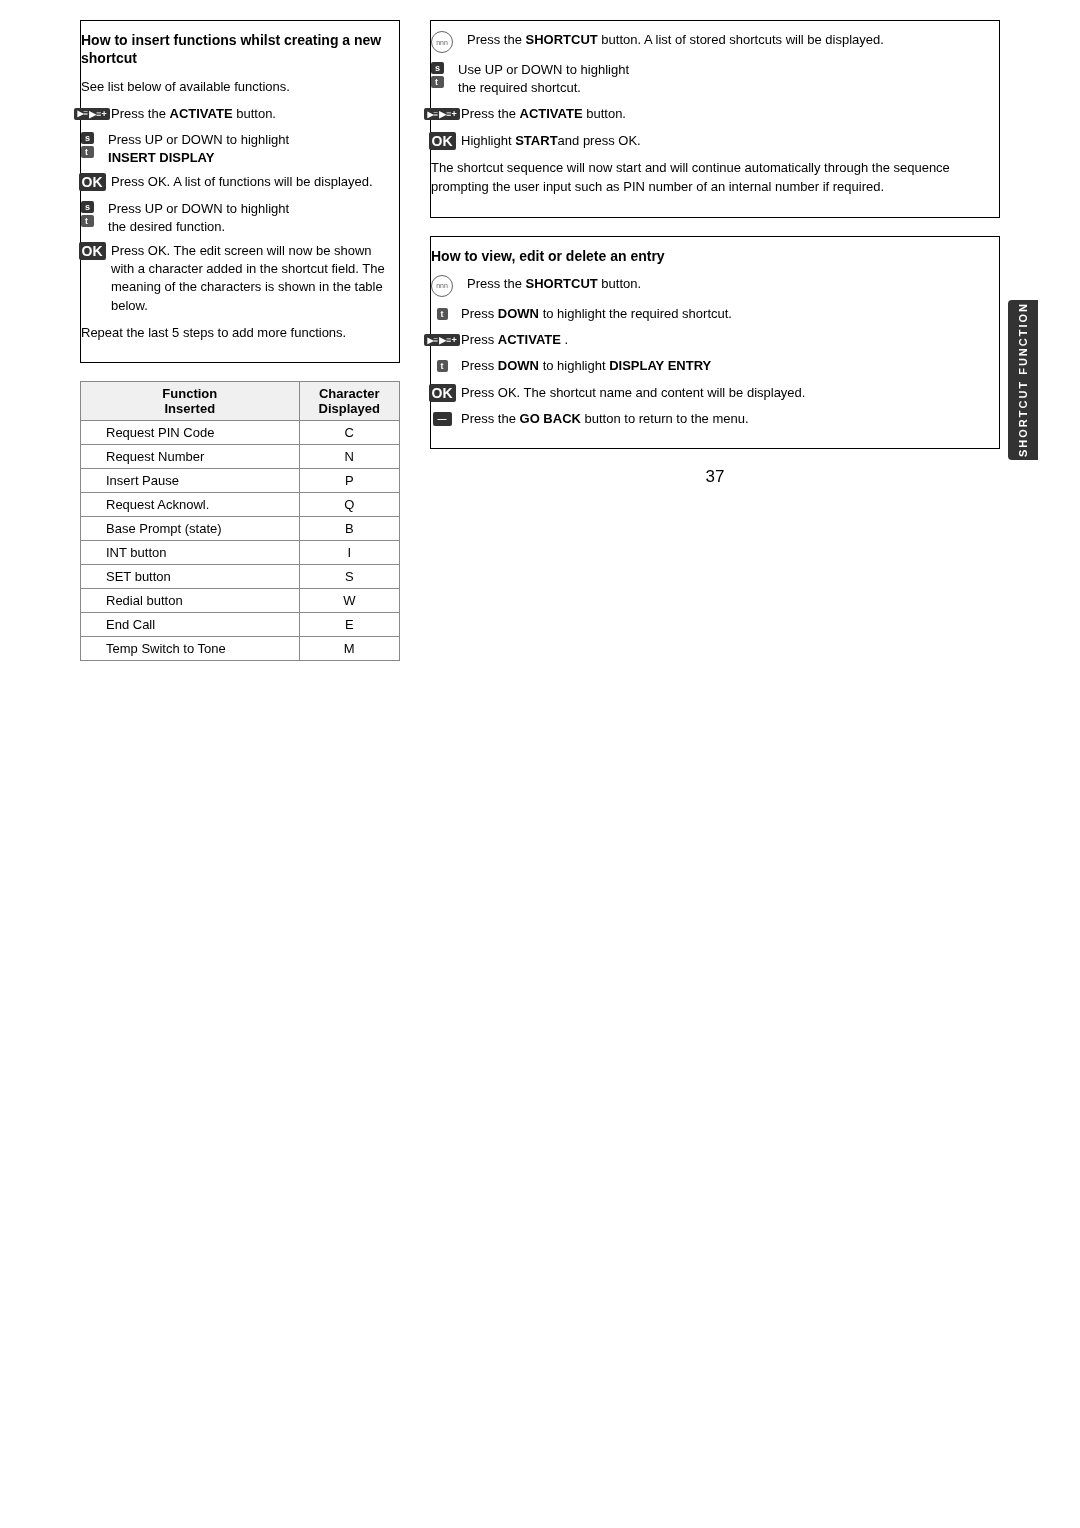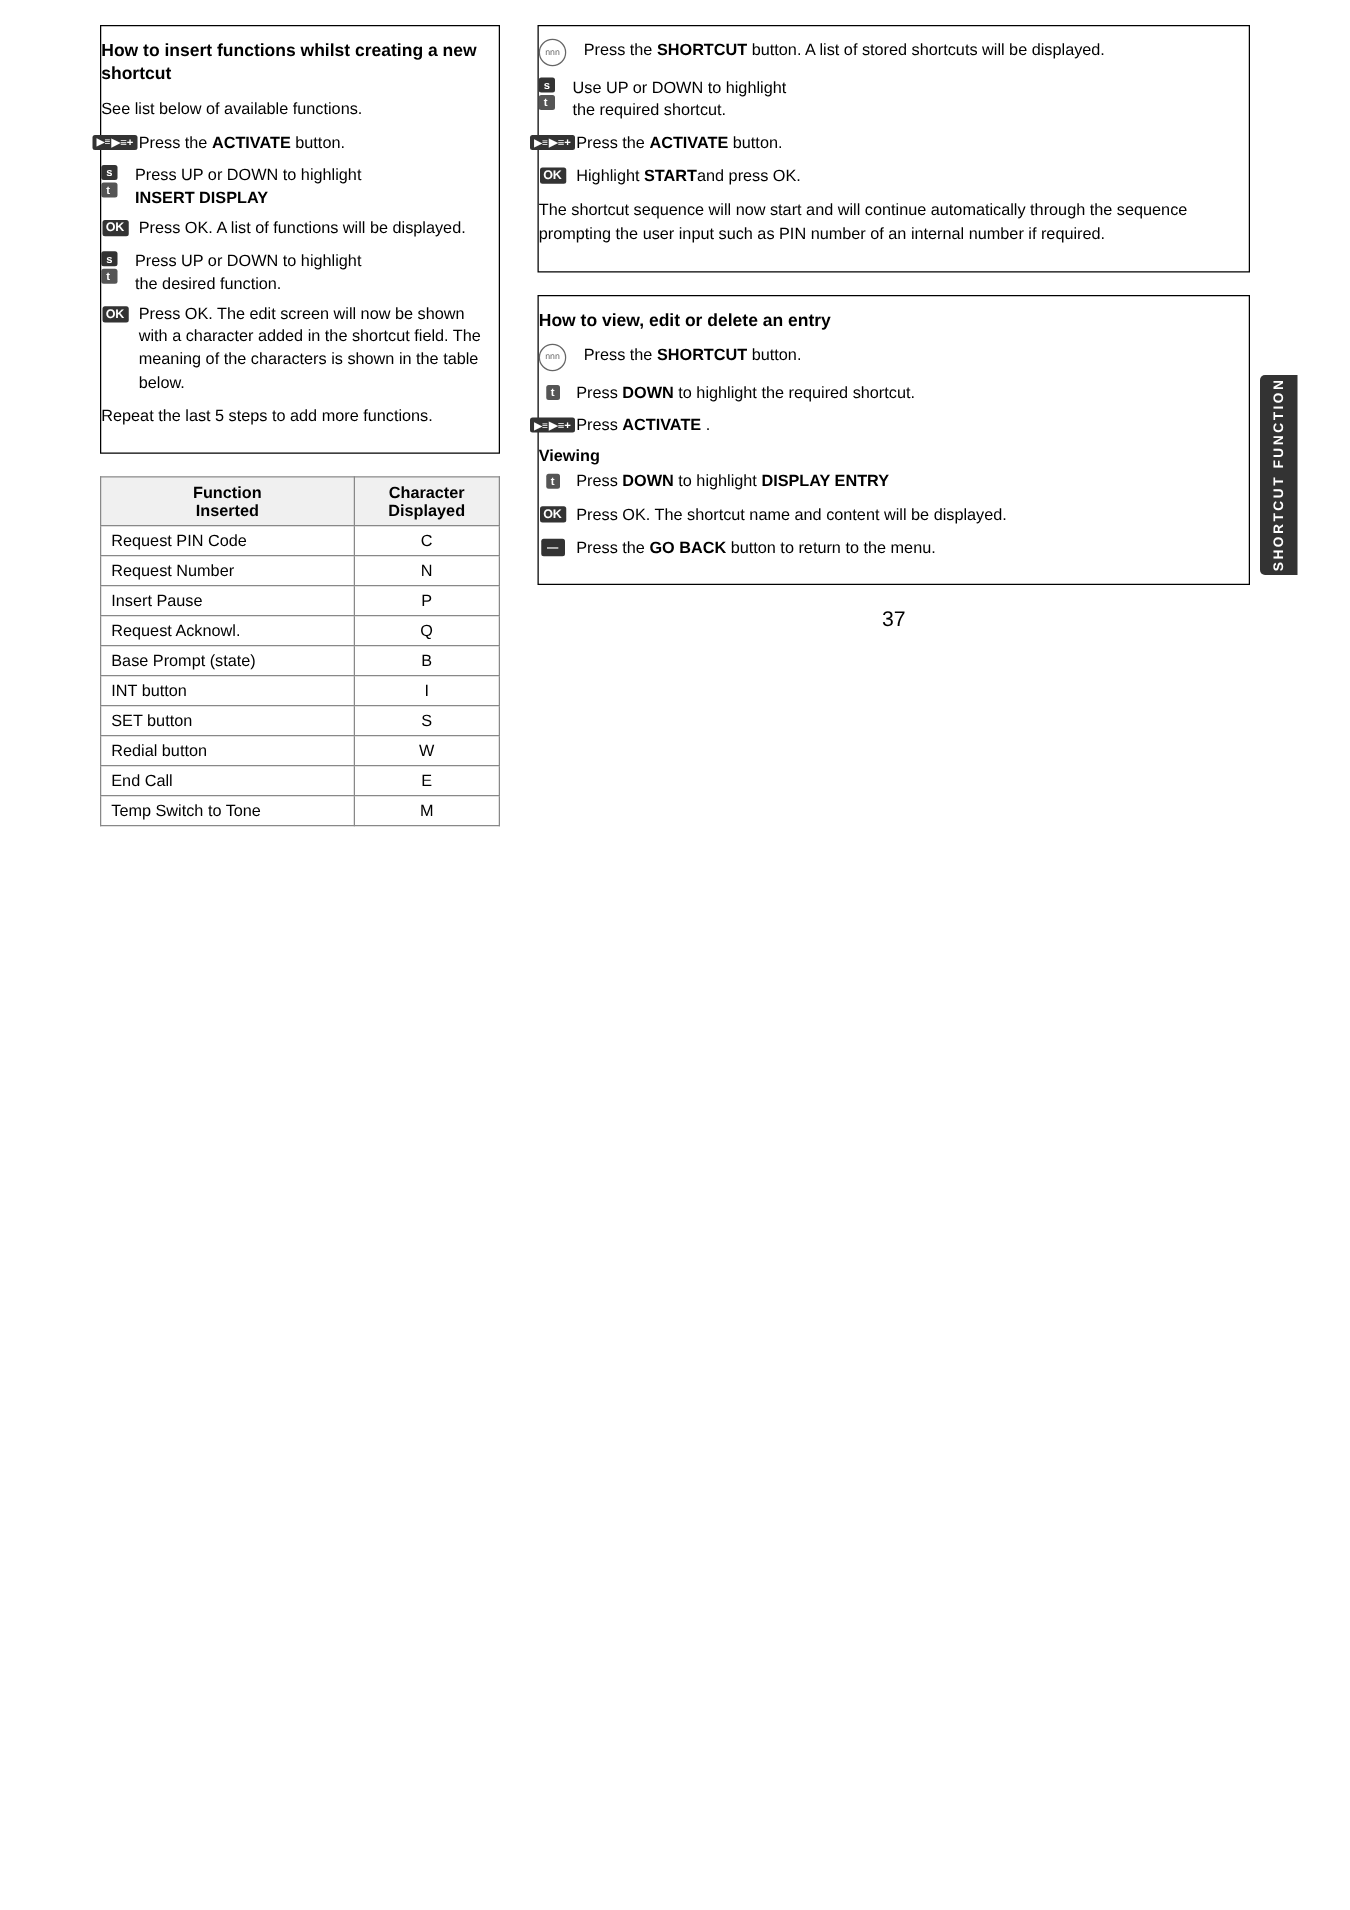--- a/index.html
+++ b/index.html
@@ -87,21 +87,21 @@
       background: #555;
       color: #fff;
       font-size: 9px;
       font-weight: bold;
       padding: 1px 4px;
       border-radius: 2px;
     }
     .icon-ok {
       background: #333;
       color: #fff;
-      font-size: 10px;
+      font-size: 14px;
       font-weight: bold;
       padding: 1px 3px;
       border-radius: 2px;
     }
     .icon-shortcut {
       width: 22px;
       height: 22px;
       border-radius: 50%;
       border: 1.5px solid #666;
       display: flex;
@@ -127,21 +127,21 @@
       font-size: 13px;
     }
     .func-table th {
       border: 1px solid #888;
       padding: 4px 8px;
       text-align: center;
       background: #f0f0f0;
     }
     .func-table td {
       border: 1px solid #888;
-      padding: 4px 8px;
+      padding: 4px 25px;
     }
     .func-table td:nth-child(2) {
       text-align: center;
     }
     .th-left { text-align: center; }
     
     .sidebar-tab {
       position: absolute;
       right: -38px;
       top: 280px;
@@ -333,21 +333,20 @@
         <div class="text">Press <strong>DOWN</strong> to highlight the required shortcut.</div>
       </div>
 
       <div class="step-row">
         <div class="icon">
           <span class="icon-activate">▶≡+</span>
         </div>
         <div class="text">Press <strong>ACTIVATE</strong> .</div>
       </div>
 
-      <div class="section-subtitle">Viewing</div>
 
       <div class="step-row">
         <div class="icon">
           <span class="icon-t">t</span>
         </div>
         <div class="text">Press <strong>DOWN</strong> to highlight <strong>DISPLAY ENTRY</strong></div>
       </div>
 
       <div class="step-row">
         <div class="icon">

